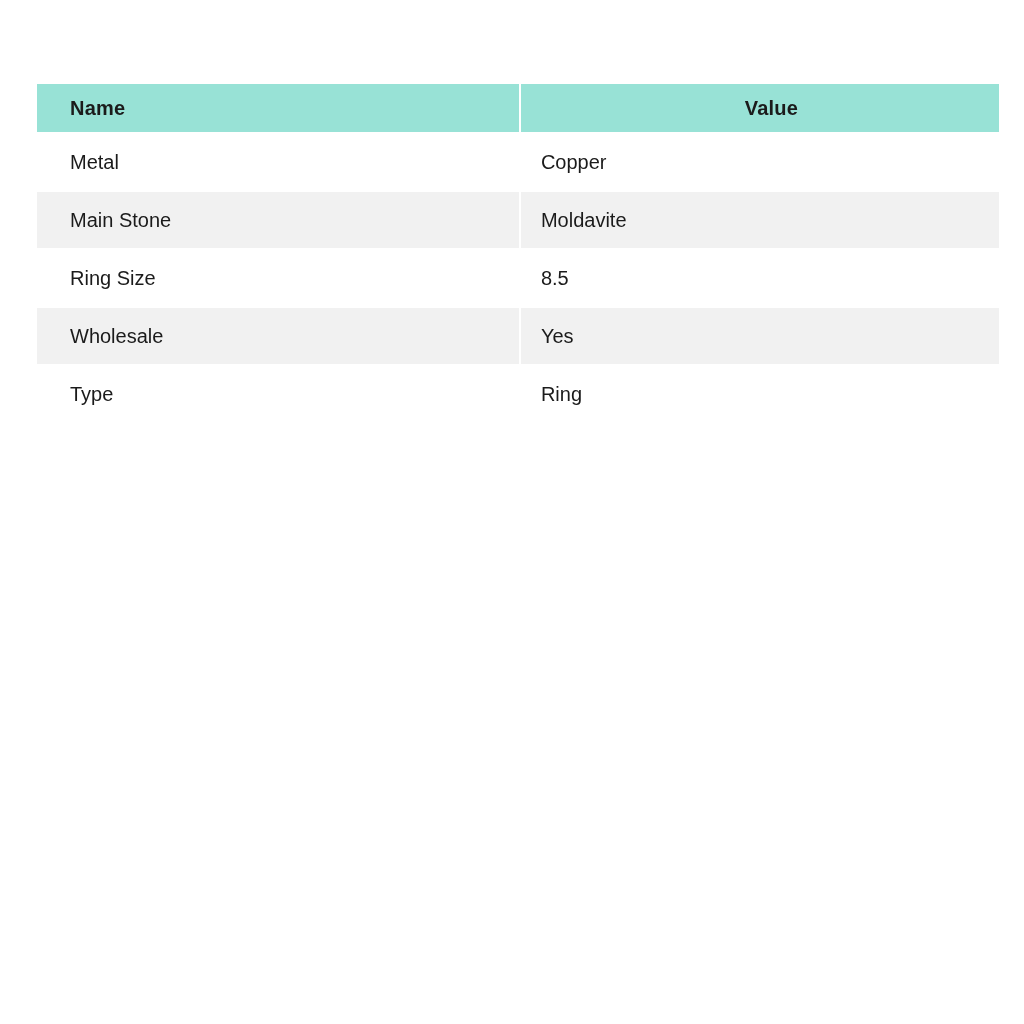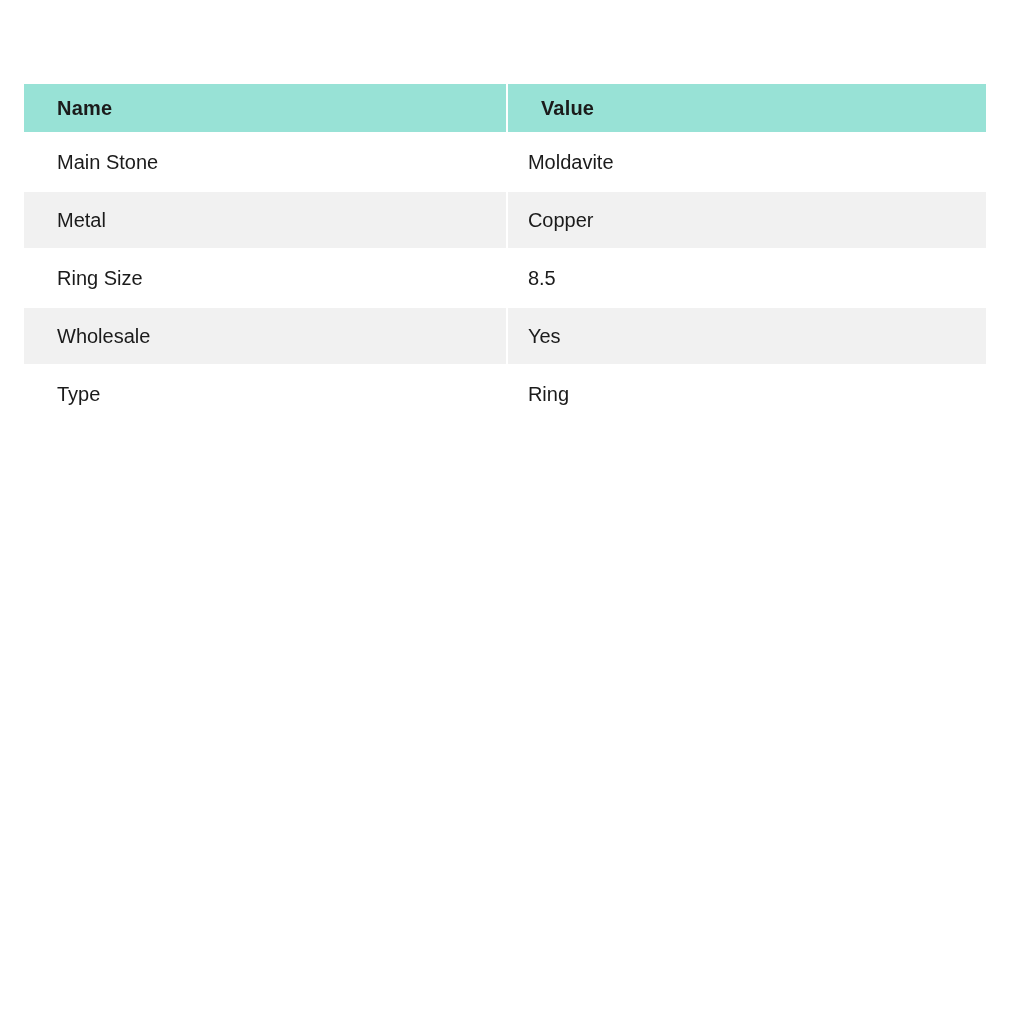--- a/index.html
+++ b/index.html
@@ -17,38 +17,39 @@
     width: 1024px;
     height: 1024px;
     background: var(--page-bg);
     font-family: "Liberation Sans", "DejaVu Sans", sans-serif;
     color: var(--text);
     position: relative;
     overflow: hidden;
   }
   table.attr-table {
     position: absolute;
-    left: 22px;
+    left: 35px;
     top: 82px;
     width: 966px;
     border-collapse: separate;
     border-spacing: 2px;
     table-layout: fixed;
     font-size: 20px;
   }
   .attr-table th {
     background: var(--header-bg);
     height: 48px;
     font-weight: 600;
     text-align: left;
     vertical-align: middle;
     padding: 0 10px 0 33px;
     letter-spacing: 0.2px;
   }
   .attr-table th.value-col {
+    text-align: center;
   }
   .attr-table td {
     background: #ffffff;
     height: 56px;
     font-weight: 400;
     text-align: left;
     vertical-align: middle;
     padding: 0 10px 0 33px;
   }
   .attr-table td.value-cell {
@@ -67,26 +68,26 @@
     <col style="width:49.8%">
   </colgroup>
   <thead>
     <tr>
       <th class="name-col">Name</th>
       <th class="value-col">Value</th>
     </tr>
   </thead>
   <tbody>
     <tr>
+      <td class="name-cell">Metal</td>
+      <td class="value-cell">Copper</td>
+    </tr>
+    <tr>
       <td class="name-cell">Main Stone</td>
       <td class="value-cell">Moldavite</td>
-    </tr>
-    <tr>
-      <td class="name-cell">Metal</td>
-      <td class="value-cell">Copper</td>
     </tr>
     <tr>
       <td class="name-cell">Ring Size</td>
       <td class="value-cell">8.5</td>
     </tr>
     <tr>
       <td class="name-cell">Wholesale</td>
       <td class="value-cell">Yes</td>
     </tr>
     <tr>

